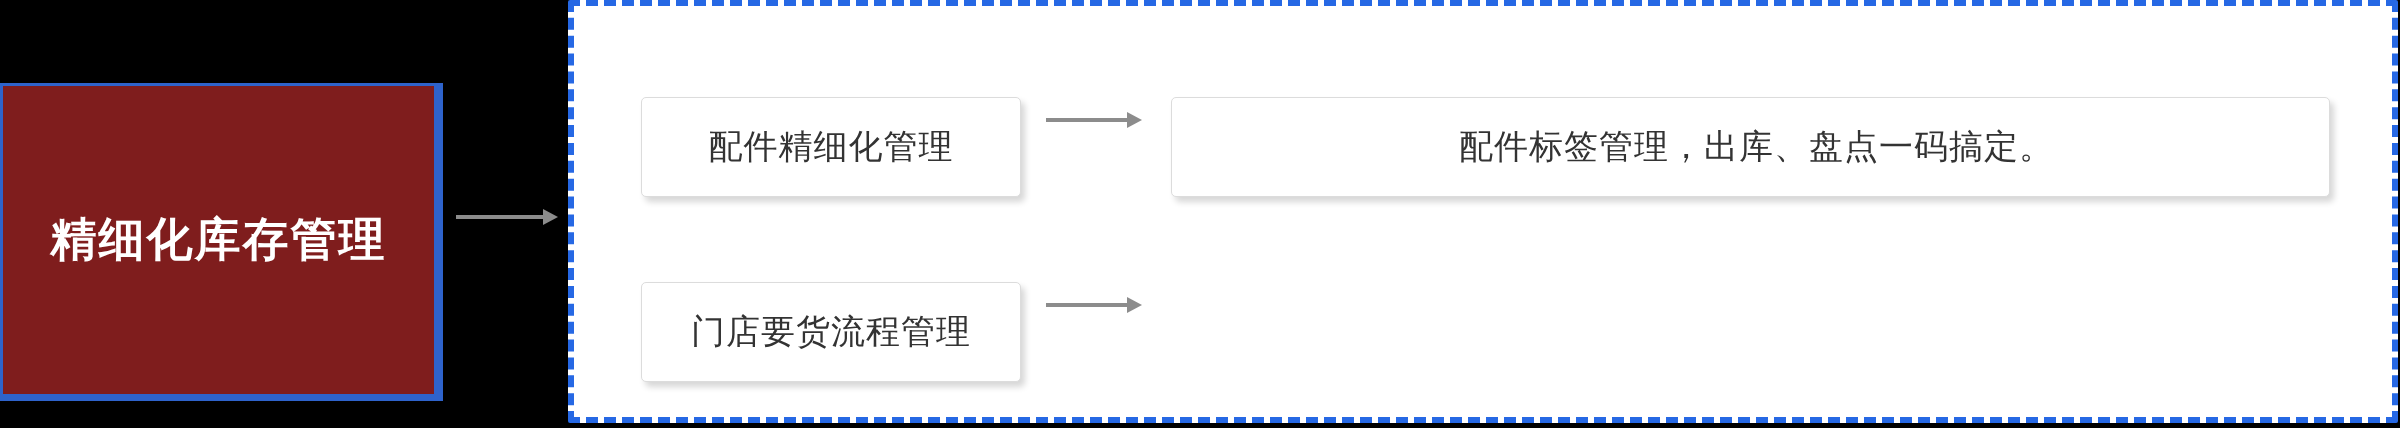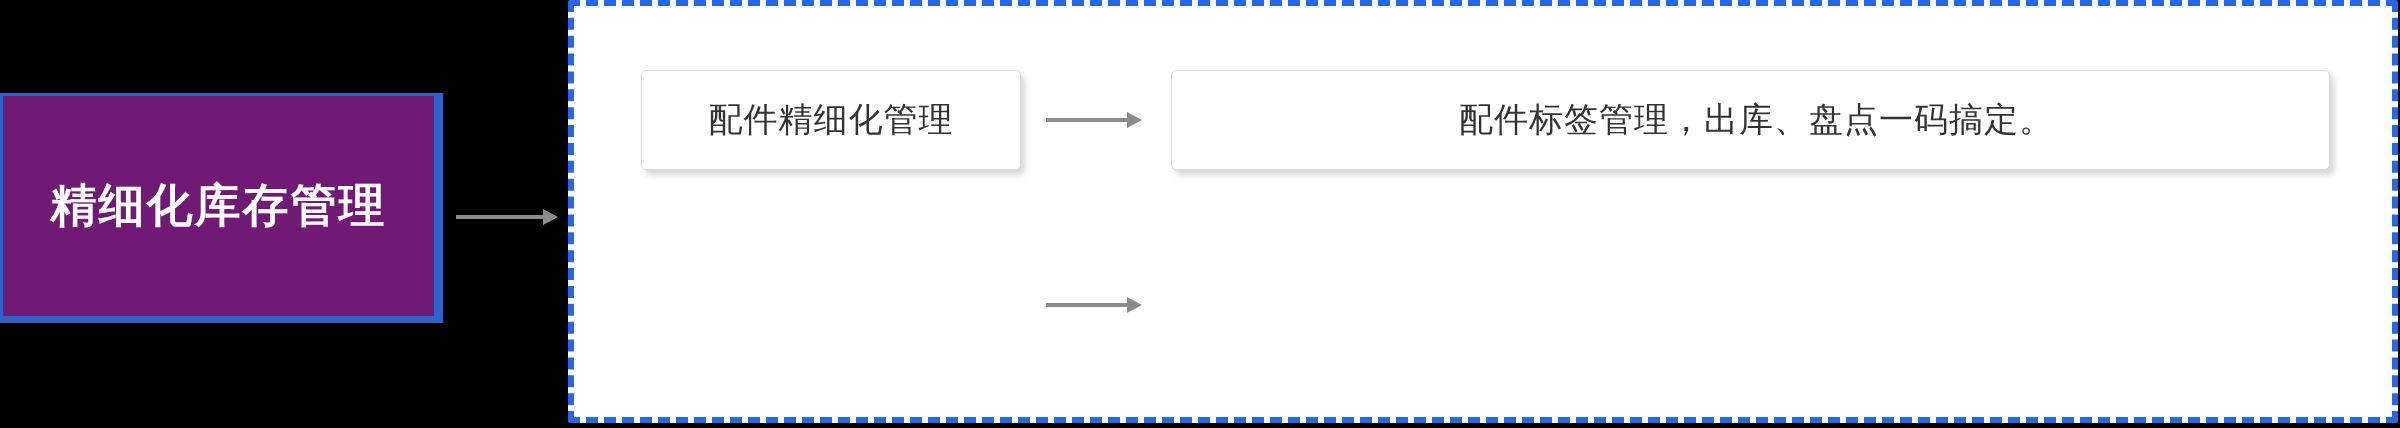--- a/index.html
+++ b/index.html
@@ -9,24 +9,24 @@
     position: relative;
     width: 2400px;
     height: 428px;
     background: #000000;
     overflow: hidden;
   }
 
   
   .root-box {
     position: absolute;
-    left: 0; top: 93px;
-    width: 443px; height: 230px;
+    left: 0; top: 83px;
+    width: 443px; height: 318px;
     box-sizing: border-box;
-    background: #701a75;
+    background: #7f1d1d;
     border: 3px solid #2e63cb;
     border-right-width: 9px;
     border-bottom-width: 7px;
     display: flex; align-items: center; justify-content: center;
   }
   .root-box .label {
     color: #ffffff;
     font-size: 46px;
     font-weight: bold;
     letter-spacing: 2px;
@@ -71,20 +71,21 @@
     box-sizing: border-box;
     background: #ffffff;
     border: 1px solid #dcdcdc;
     border-radius: 5px;
     box-shadow: 4px 5px 6px rgba(0,0,0,0.16);
     display: flex; align-items: center; justify-content: center;
     color: #333333;
     font-size: 34px;
     letter-spacing: 1px;
     white-space: nowrap;
+    margin-top: 27px;
   }
   .card-feature { left: 641px; width: 380px; height: 100px; }
   .card-desc    { left: 1171px; width: 1159px; height: 100px; padding-left: 12px; }
   .row1 { top: 70px; }
   .row2 { top: 255px; }
 </style>
 </head>
 <body>
 
 <div class="stage">
@@ -104,18 +105,21 @@
     <span>配件精细化管理</span>
   </div>
   <div class="arrow arrow-r1">
     <div class="line"></div>
     <div class="head"></div>
   </div>
   <div class="card card-desc row1">
     <span>配件标签管理，出库、盘点一码搞定。</span>
   </div>
 
+  <div class="card card-feature row2">
+    <span>门店要货流程管理</span>
+  </div>
   <div class="arrow arrow-r2">
     <div class="line"></div>
     <div class="head"></div>
   </div>
 
 </div>
 
 </body></html>

